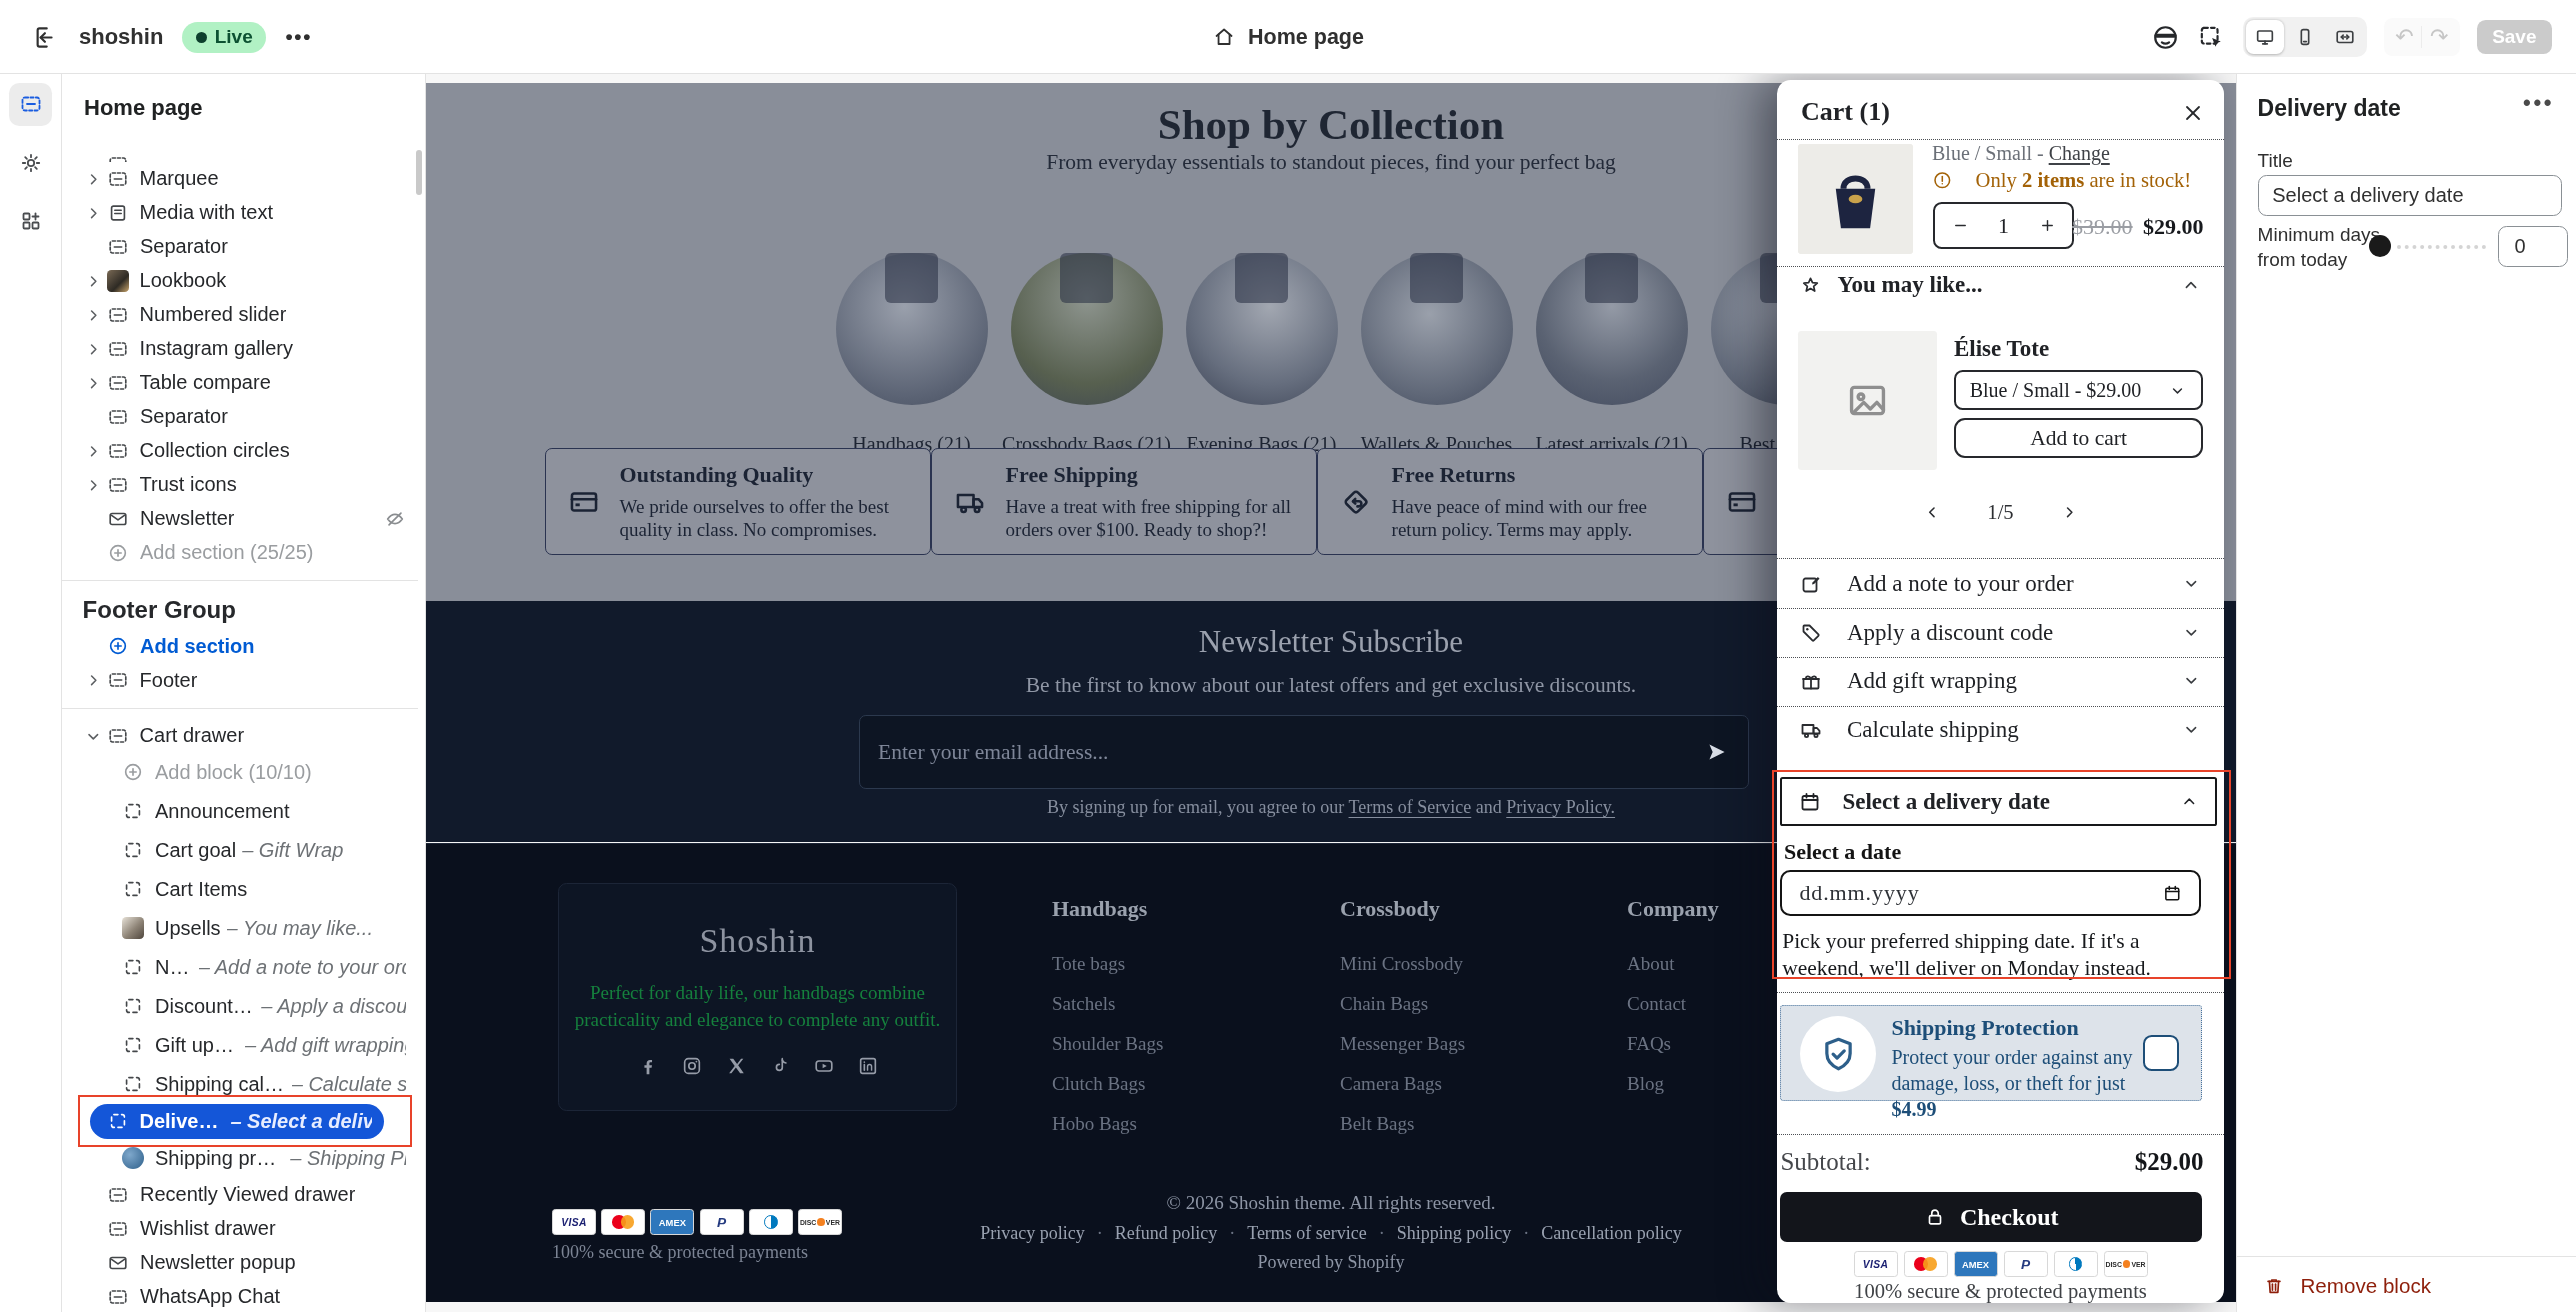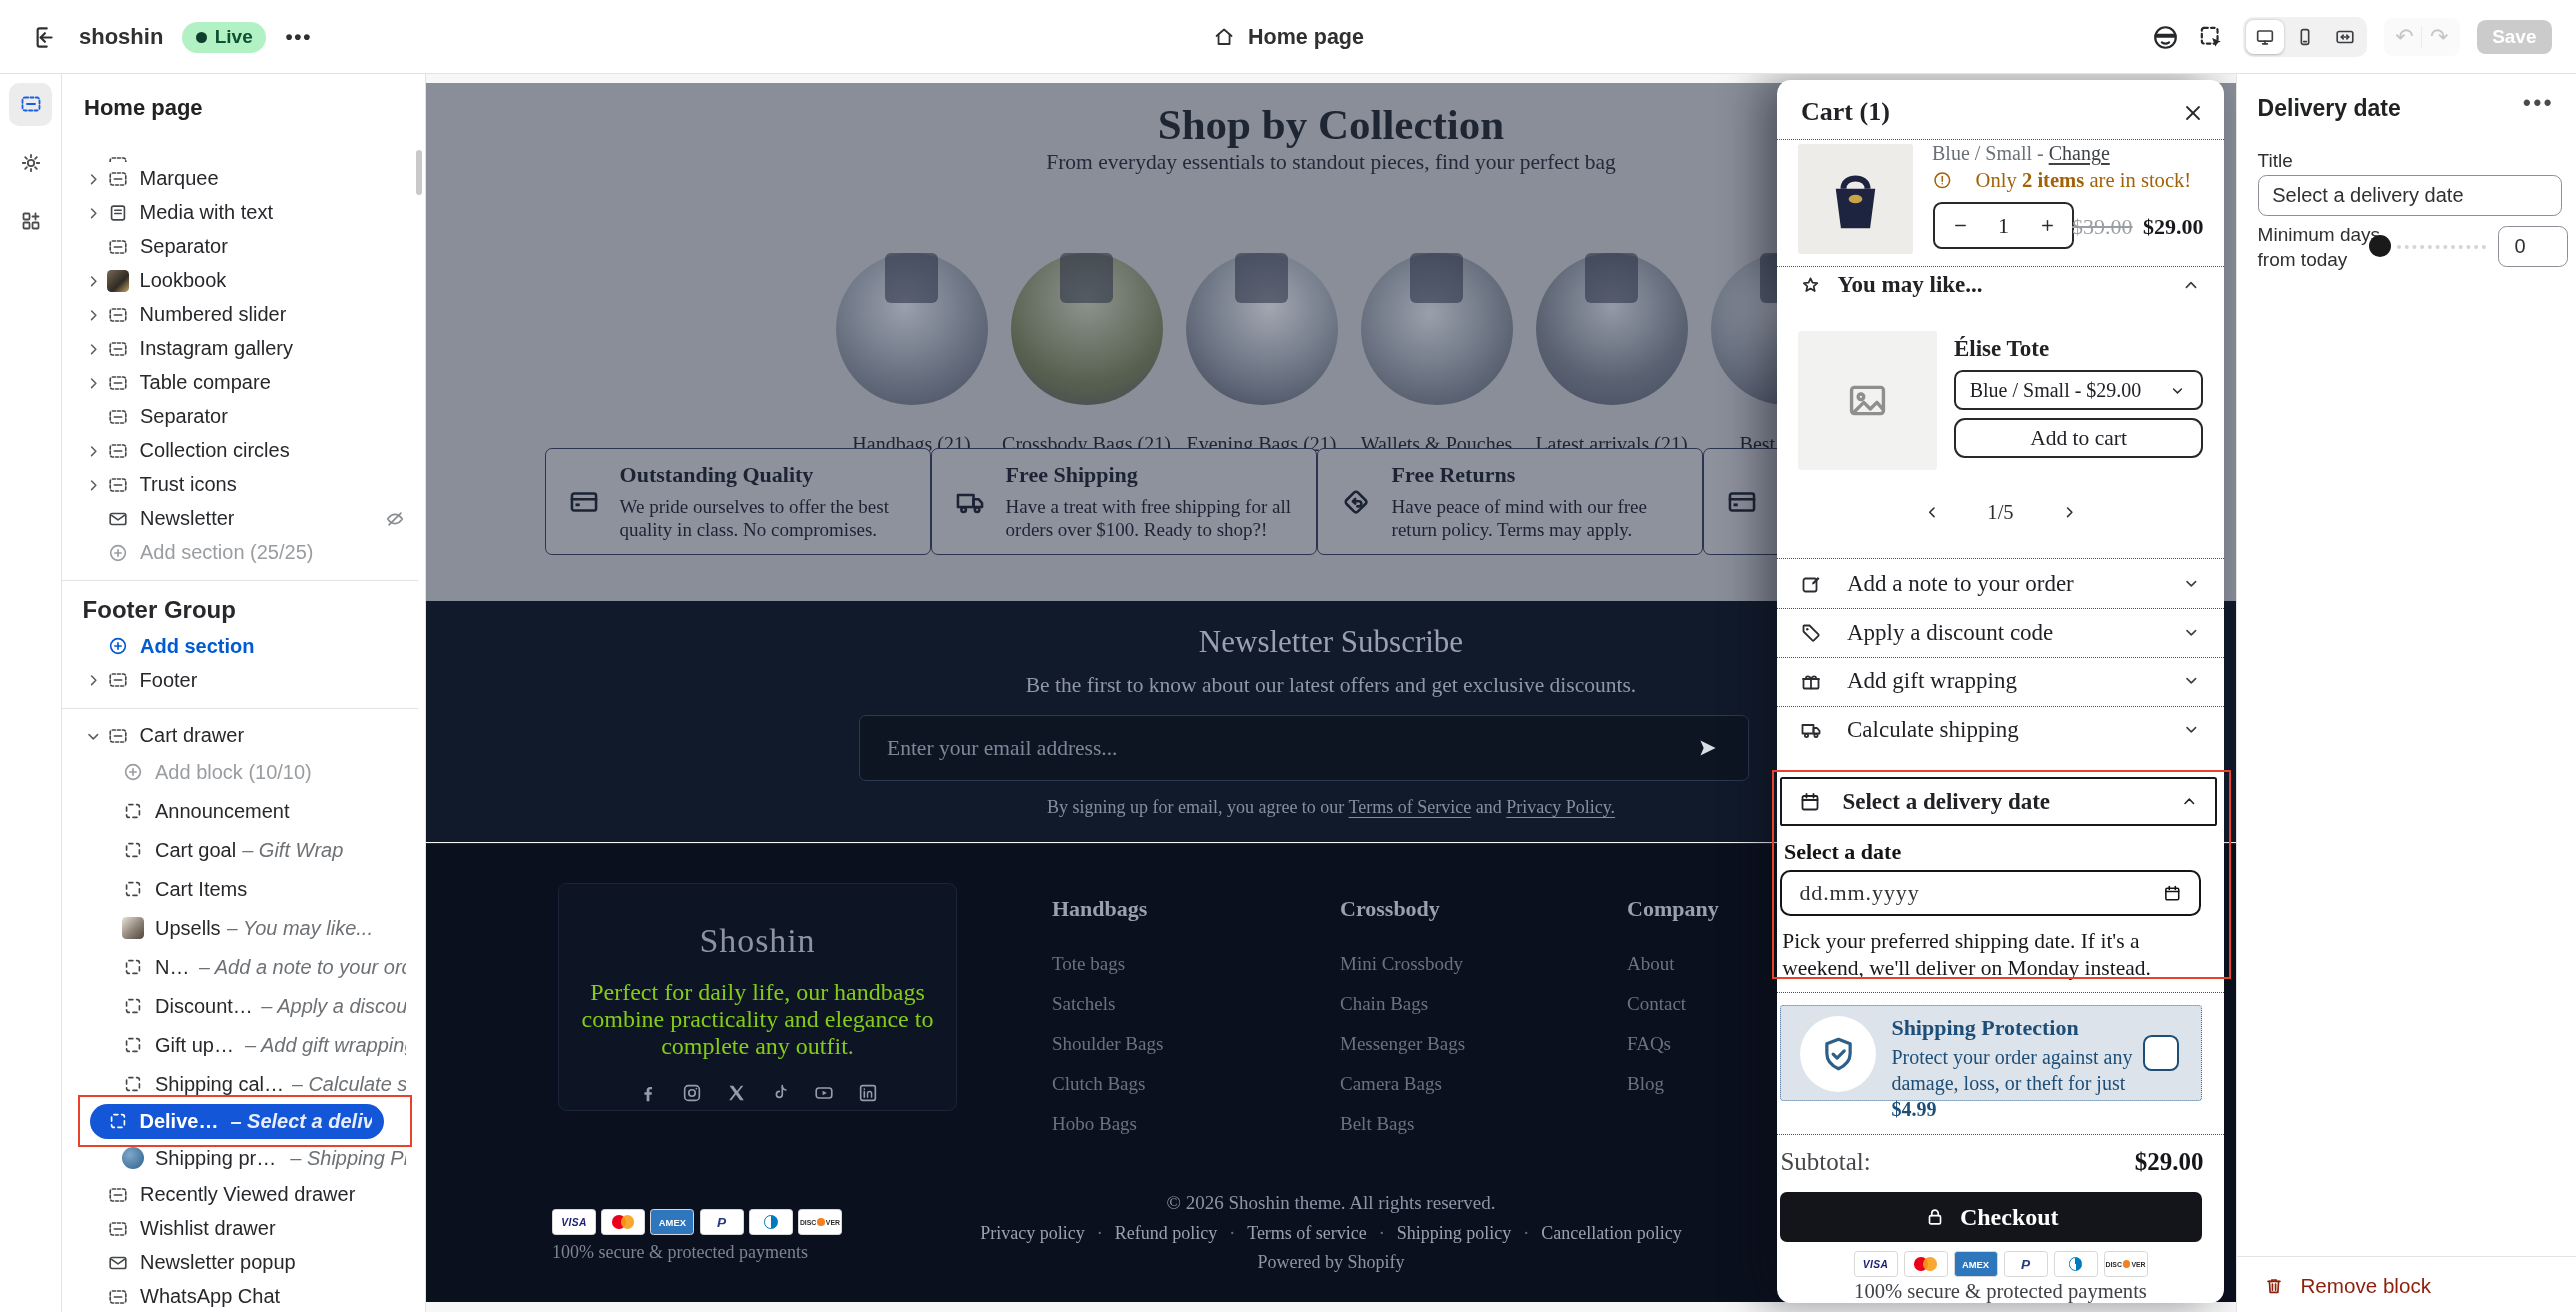--- a/index.html
+++ b/index.html
@@ -81,28 +81,28 @@
 .col-item:nth-of-type(6) .circ{background:radial-gradient(circle at 45% 35%,#9ba1ad,#626a7a 65%,#414959)}
 .circ::after{content:"";display:block;width:53px;height:50px;margin:62px auto 0;background:#252c3f;border-radius:6px;opacity:.55}
 .col-label{display:block;margin-top:28px;font-size:20px;color:#1d2432}
 .trust{position:absolute;left:119px;top:374px;display:flex;}
 .tcard{width:386px;height:107px;flex:0 0 386px;border:1.7px solid #2a3350;border-radius:6.9px;background:#8e929d;display:flex;align-items:center;padding:0 20.6px;gap:19px;color:#1b2334}
 .tcard .ic{width:34px;height:34px;flex:0 0 34px;color:#1b2334}
 .tcard h4{font-size:22px;font-weight:700;margin-bottom:6.9px}
 .tcard p{font-size:19px;line-height:23px}
 .nl-title{position:absolute;top:550px;left:0;right:0;text-align:center;font-size:31px;color:#9ba1ae}
 .nl-sub{position:absolute;top:599px;left:0;right:0;text-align:center;font-size:21.5px;color:#8f96a5}
-.nl-input{position:absolute;left:433px;top:641px;width:890px;height:66px;background:#0d1523;border:0.9px solid #2c394e;border-radius:6.9px;display:flex;align-items:center;padding:0 27px;color:#7e8698;font-size:21.5px}
+.nl-input{position:absolute;left:433px;top:641px;width:890px;height:74px;background:#0d1523;border:0.9px solid #2c394e;border-radius:6.9px;display:flex;align-items:center;padding:0 18px;color:#7e8698;font-size:21.5px}
 .nl-send{margin-left:auto;width:26px;height:26px;color:#d8dde6}
 .nl-terms{position:absolute;top:723px;left:0;right:0;text-align:center;font-size:18px;color:#868e9e}
 .nl-terms u{text-underline-offset:4.3px}
 .fdivider{position:absolute;top:769px;left:0;right:0;height:0.9px;background:#1d2637}
 .brandcard{position:absolute;left:132px;top:809px;width:399px;height:228px;background:#0d1524;border:0.9px solid #1c2537;border-radius:8.6px;text-align:center;color:#8d93a0}
 .brandcard .bname{font-size:34px;margin-top:38px;letter-spacing:0.9px}
-.brandcard .btag{font-size:24px;line-height:27px;color:#84cc16;margin:19px 14px 0}
+.brandcard .btag{font-size:19px;line-height:27px;color:#15803d;margin:19px 14px 0}
 .socials{display:flex;justify-content:center;gap:22px;margin-top:22px}
 .socials .ic{width:22px;height:22px;color:#969ca8}
 .fcol{position:absolute;top:822px;color:#9aa1ad;width:258px}
 .fcol h5{font-size:22px;font-weight:600;margin-bottom:22px}
 .fcol div{font-size:19px;color:#6a7282;line-height:40px}
 .fc1{left:626px}.fc2{left:914px}.fc3{left:1201px}
 .fpays{position:absolute;left:126px;top:1135px;display:flex;gap:5.2px}
 .fsecure{position:absolute;left:126px;top:1168px;font-size:18px;color:#7c8494}
 .fcopy{position:absolute;top:1118px;left:0;right:0;text-align:center;font-size:19px;color:#8d95a5}
 .fpolicies{position:absolute;top:1149px;left:0;right:0;display:flex;justify-content:center;gap:12px;font-size:18px;color:#99a1b0}

